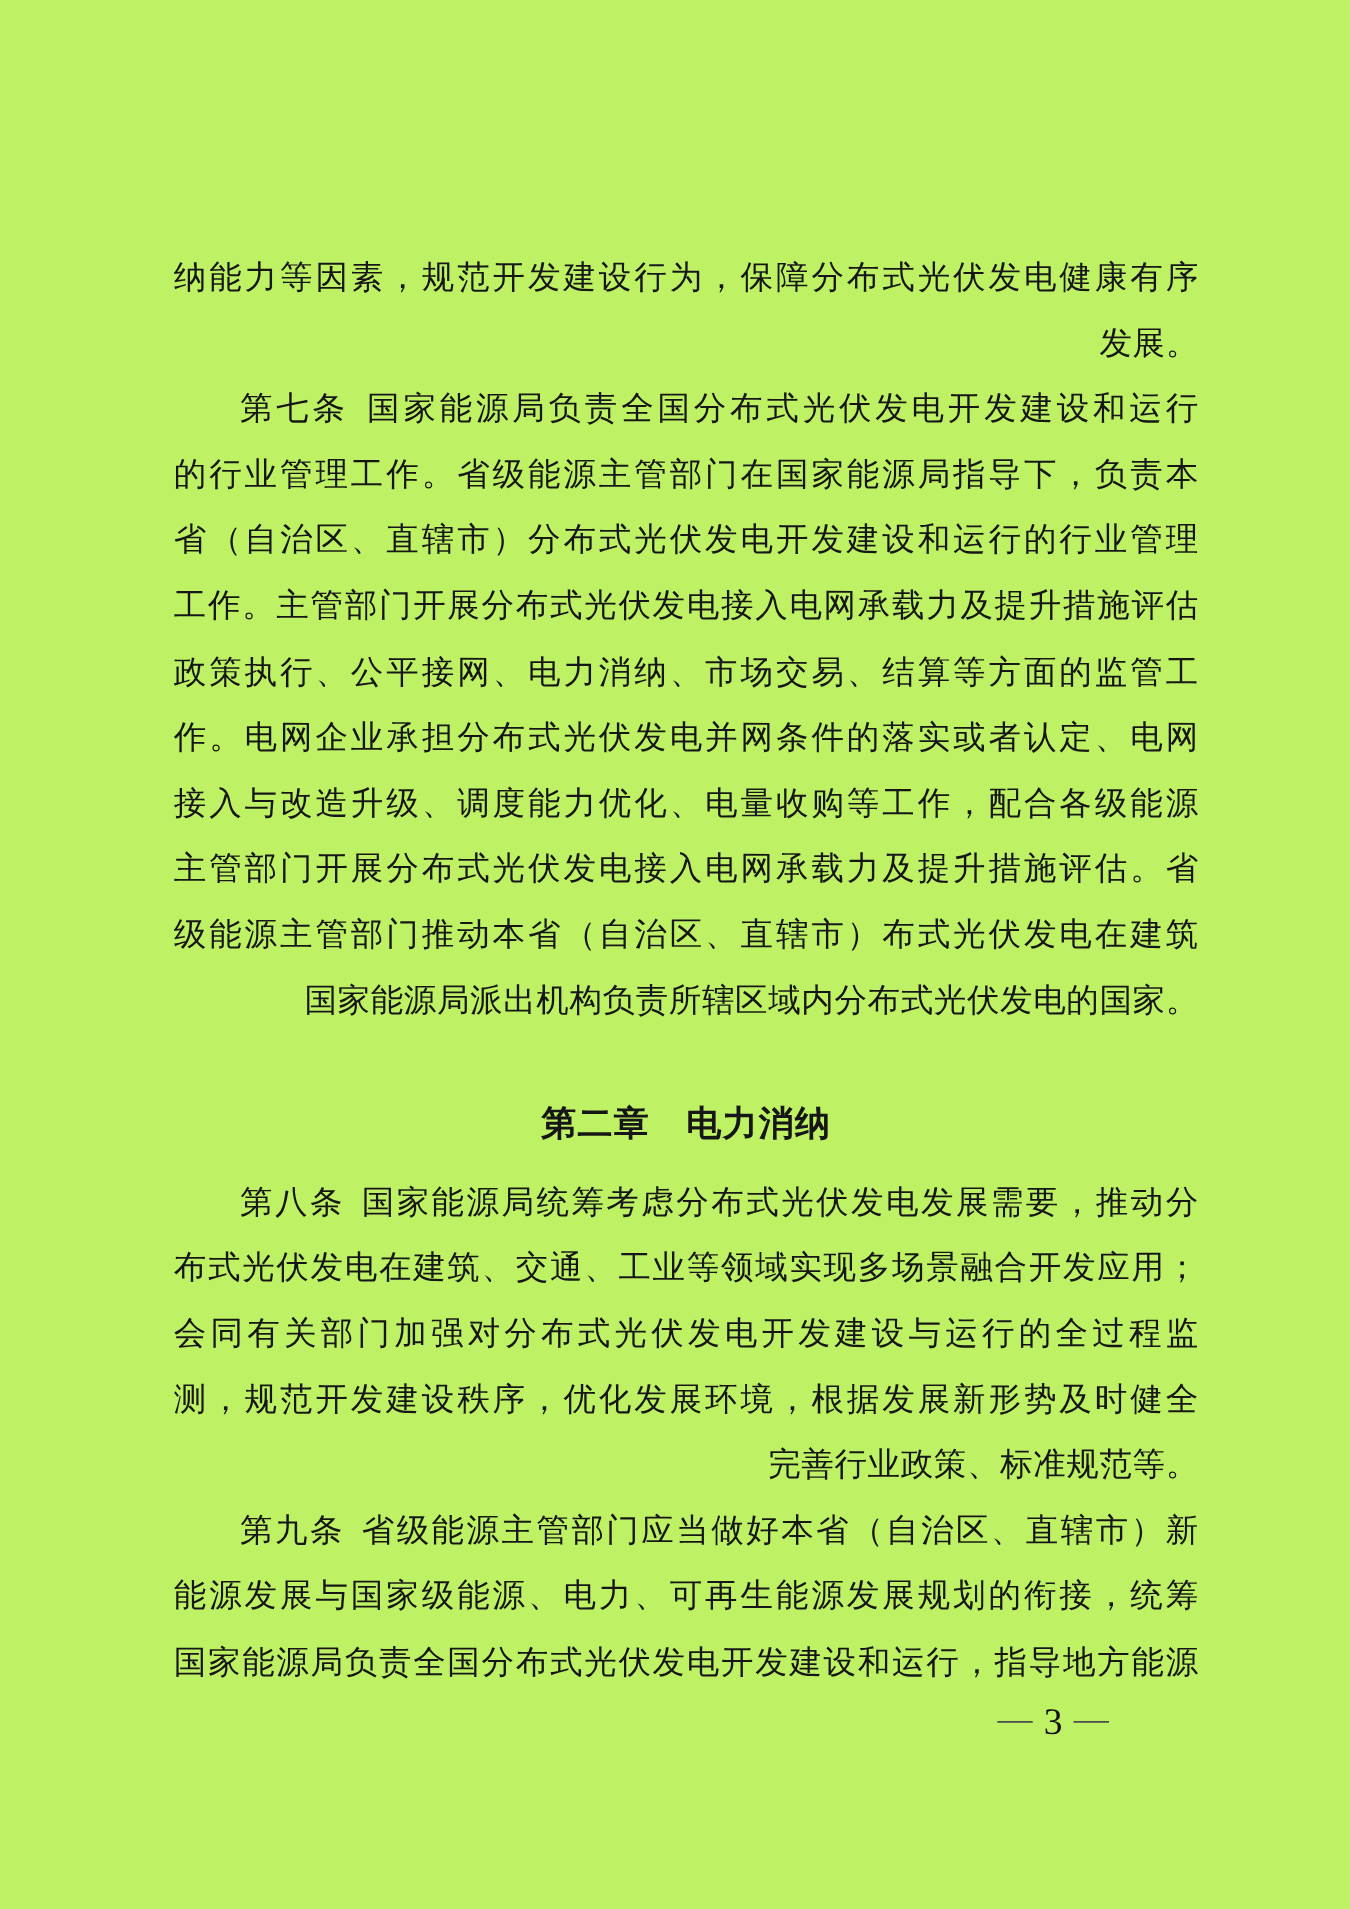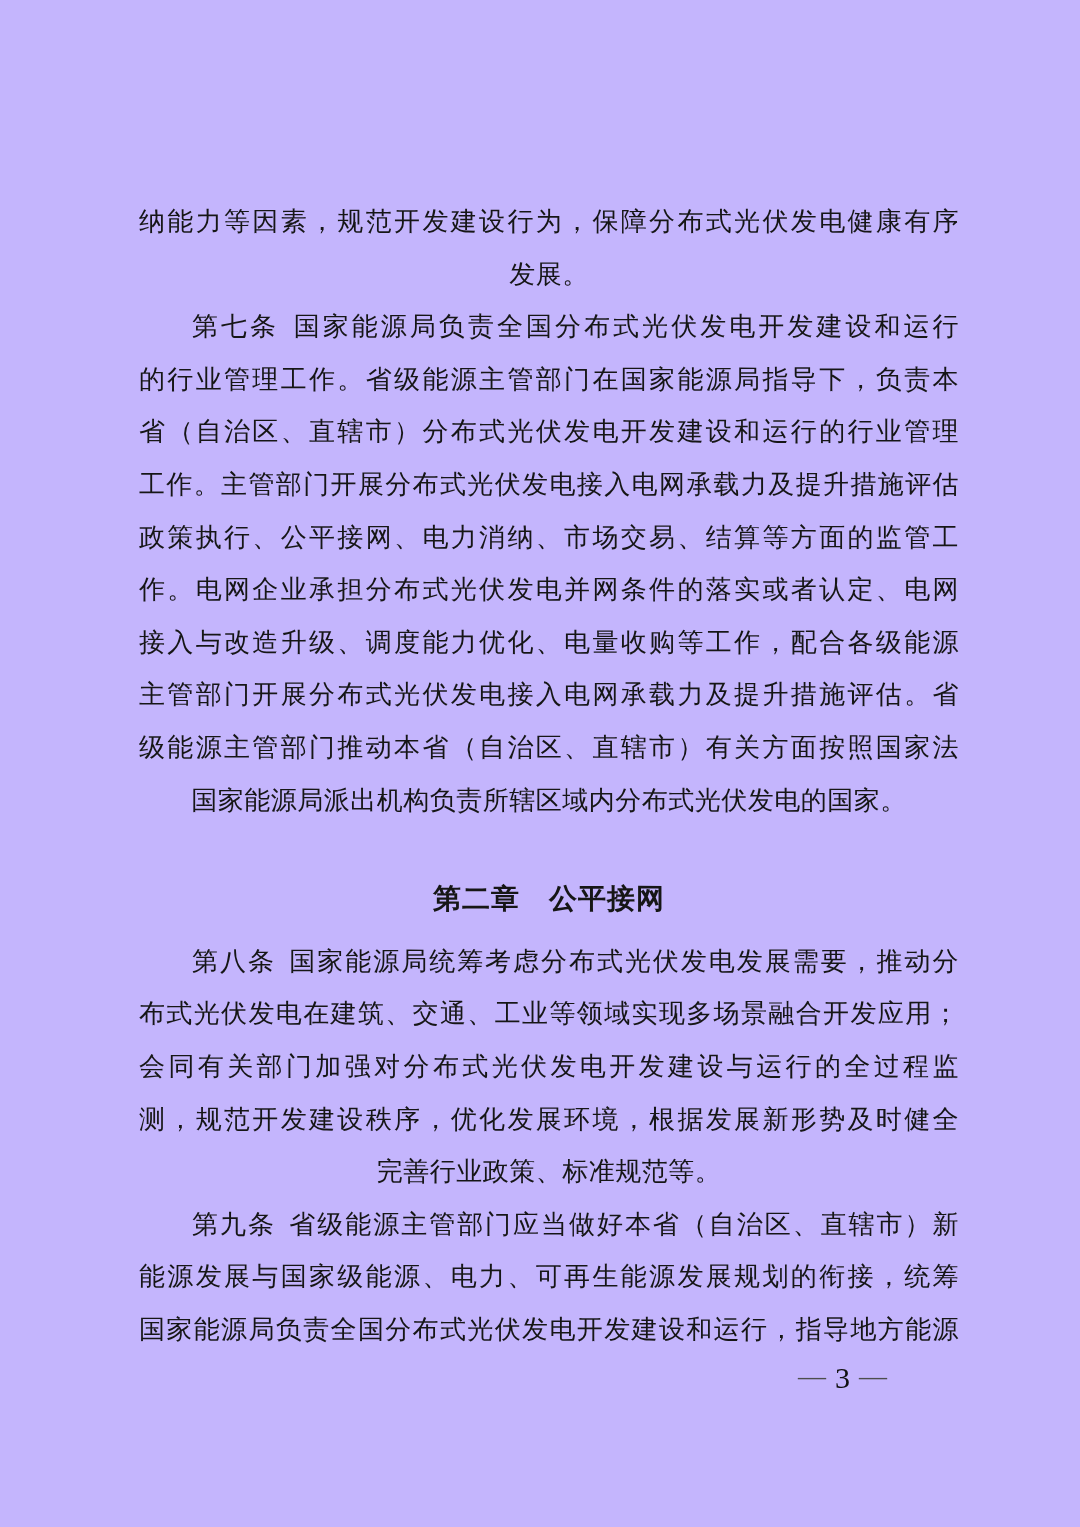--- a/index.html
+++ b/index.html
@@ -4,39 +4,39 @@
 <style>
   html, body {
     margin: 0;
     padding: 0;
     background: #ffffff;
   }
   .page {
     position: relative;
     width: 1080px;
     height: 1527px;
-    background: #c4b5fd;
+    background: #bef264;
     overflow: hidden;
     font-family: "Liberation Sans", sans-serif;
     color: #161616;
   }
   .doc-body {
     position: absolute;
     left: 139px;
     top: 195px;
     width: 820px;
   }
   .para { margin: 0; padding: 0; }
   .line {
     height: 52.6px;
     line-height: 52.6px;
     font-size: 26px;
     letter-spacing: 0.5px;
     white-space: nowrap;
-    text-align: center;
+    text-align: right;
   }
   .line.fill {
     text-align: justify;
     text-align-last: justify;
     text-justify: inter-character;
   }
   .line.indent { padding-left: 53px; }
   .article-label {
     font-weight: normal;
   }
@@ -82,24 +82,24 @@
       </div>
       <div class="para">
         <div class="line fill indent"><span class="article-label">第七条</span><span class="label-gap"></span>国家能源局负责全国分布式光伏发电开发建设和运行</div>
         <div class="line fill">的行业管理工作。省级能源主管部门在国家能源局指导下，负责本</div>
         <div class="line fill">省（自治区、直辖市）分布式光伏发电开发建设和运行的行业管理</div>
         <div class="line fill">工作。主管部门开展分布式光伏发电接入电网承载力及提升措施评估</div>
         <div class="line fill">政策执行、公平接网、电力消纳、市场交易、结算等方面的监管工</div>
         <div class="line fill">作。电网企业承担分布式光伏发电并网条件的落实或者认定、电网</div>
         <div class="line fill">接入与改造升级、调度能力优化、电量收购等工作，配合各级能源</div>
         <div class="line fill">主管部门开展分布式光伏发电接入电网承载力及提升措施评估。省</div>
-        <div class="line fill">级能源主管部门推动本省（自治区、直辖市）有关方面按照国家法</div>
+        <div class="line fill">级能源主管部门推动本省（自治区、直辖市）布式光伏发电在建筑</div>
         <div class="line">国家能源局派出机构负责所辖区域内分布式光伏发电的国家。</div>
       </div>
-      <div class="chapter-heading">第二章　公平接网</div>
+      <div class="chapter-heading">第二章　电力消纳</div>
       <div class="para">
         <div class="line fill indent"><span class="article-label">第八条</span><span class="label-gap"></span>国家能源局统筹考虑分布式光伏发电发展需要，推动分</div>
         <div class="line fill">布式光伏发电在建筑、交通、工业等领域实现多场景融合开发应用；</div>
         <div class="line fill">会同有关部门加强对分布式光伏发电开发建设与运行的全过程监</div>
         <div class="line fill">测，规范开发建设秩序，优化发展环境，根据发展新形势及时健全</div>
         <div class="line">完善行业政策、标准规范等。</div>
       </div>
       <div class="para">
         <div class="line fill indent"><span class="article-label">第九条</span><span class="label-gap"></span>省级能源主管部门应当做好本省（自治区、直辖市）新</div>
         <div class="line fill">能源发展与国家级能源、电力、可再生能源发展规划的衔接，统筹</div>

